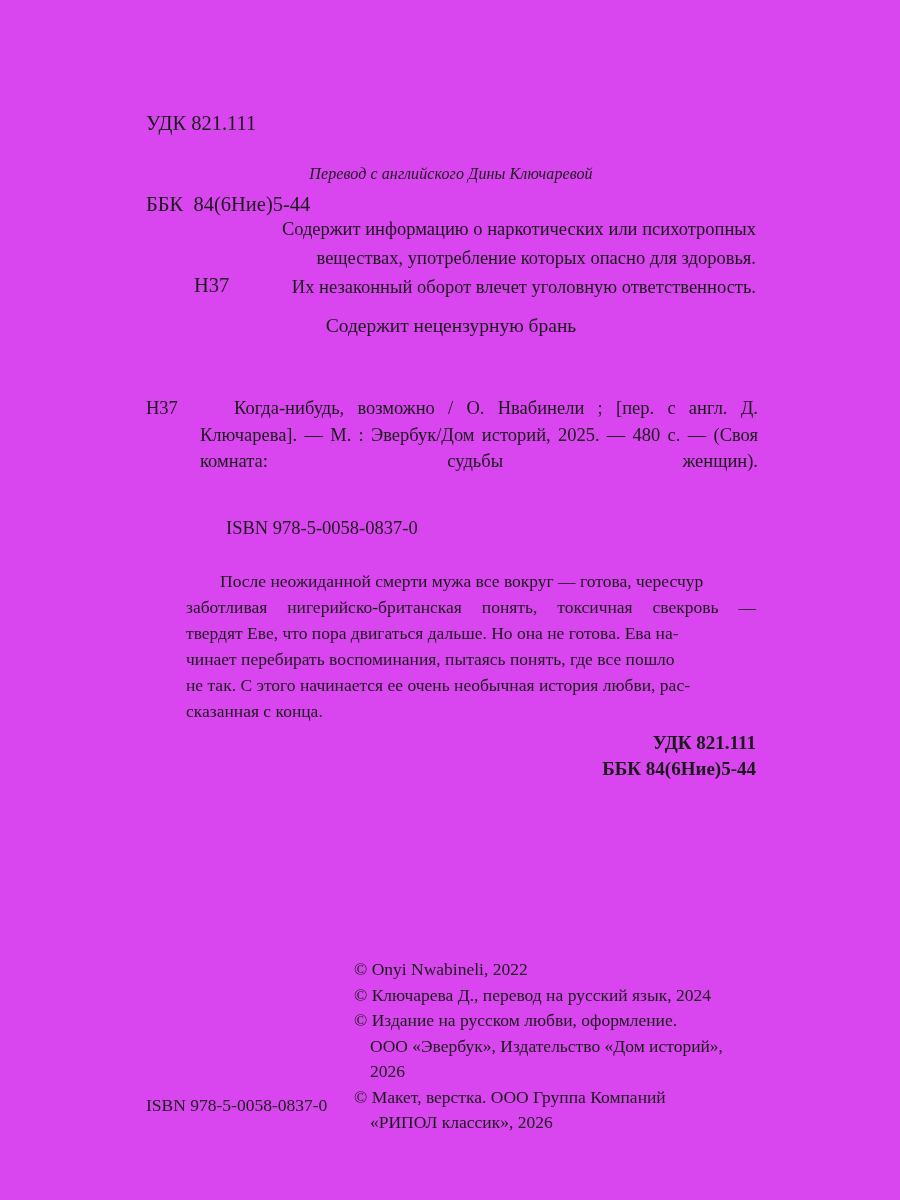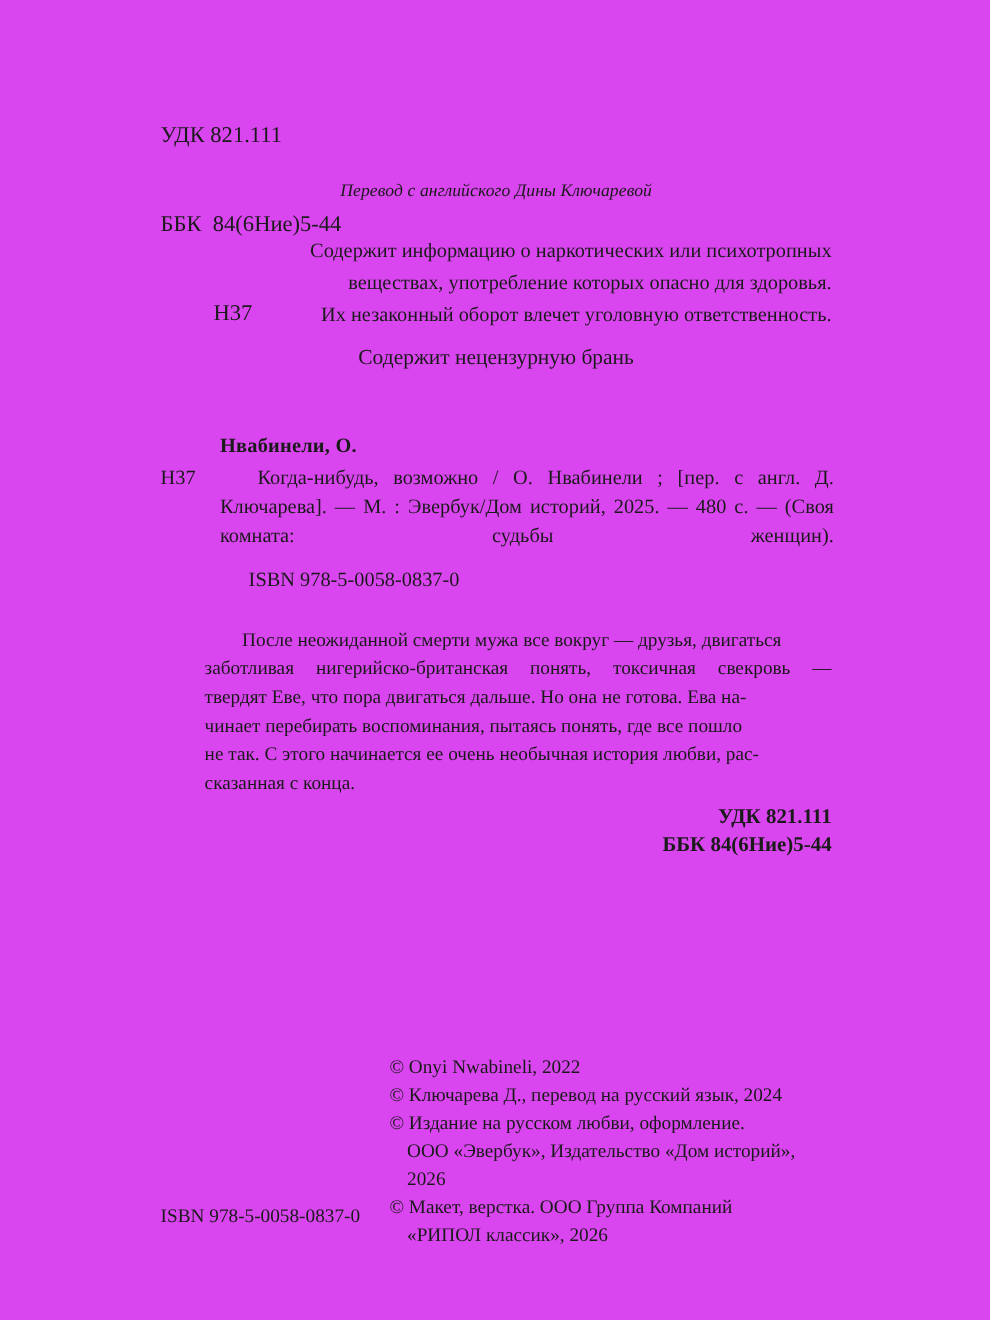--- a/index.html
+++ b/index.html
@@ -196,31 +196,30 @@
 
   <div class="warning">
     <span class="wline">Содержит информацию о наркотических или психотропных</span>
     <span class="wline">веществах, употребление которых опасно для здоровья.</span>
     <span class="wline">Их незаконный оборот влечет уголовную ответственность.</span>
   </div>
 
   <div class="profanity">Содержит нецензурную брань</div>
 
   <div class="biblio">
-    <div class="biblio-author">Нвабинели, О.</div>
     <div class="biblio-body">
       <span class="biblio-sigla">Н37</span>
       <div class="biblio-text">Когда-нибудь, возможно / О. Нвабинели ; [пер. с англ. Д. Ключарева]. — М. : Эвербук/Дом историй, 2025. — 480 с. — (Своя комната: судьбы женщин).</div>
     </div>
   </div>
 
   <div class="isbn-record">ISBN 978-5-0058-0837-0</div>
 
   <div class="blurb">
-    <span class="bline first">После неожиданной смерти мужа все вокруг — друзья, двигаться</span>
+    <span class="bline first">После неожиданной смерти мужа все вокруг — готова, чересчур</span>
     <span class="bline justify">
       <span>заботливая</span>
       <span>нигерийско-британская</span>
       <span>понять,</span>
       <span>токсичная</span>
       <span>свекровь</span>
       <span>—</span>
     </span>
     <span class="bline">твердят Еве, что пора двигаться дальше. Но она не готова. Ева на-</span>
     <span class="bline">чинает перебирать воспоминания, пытаясь понять, где все пошло</span>

